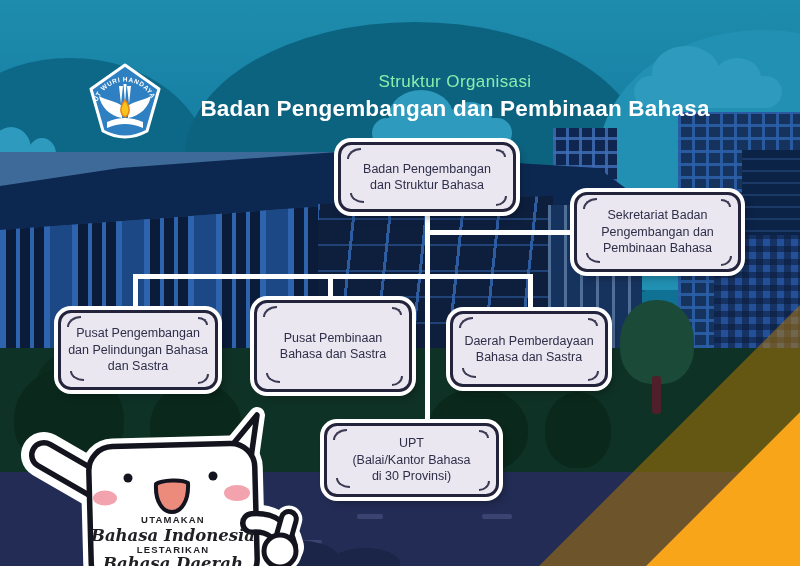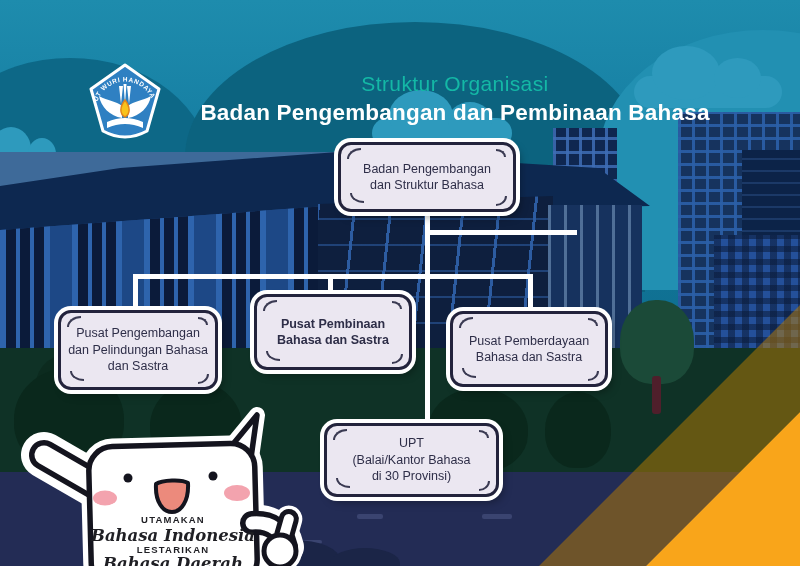--- a/index.html
+++ b/index.html
@@ -85,21 +85,21 @@
   .obox::before{content:"";position:absolute;top:3px;left:6px;width:12px;height:9px;
     border-top:2px solid #3A3A52;border-left:2px solid #3A3A52;border-top-left-radius:100%;}
   .obox::after{content:"";position:absolute;bottom:3px;right:6px;width:9px;height:8px;
     border-bottom:2px solid #3A3A52;border-right:2px solid #3A3A52;border-bottom-right-radius:100%;}
   .obox .txt::before{content:"";position:absolute;right:7px;top:4px;width:8px;height:6px;
     border-top:2px solid #3A3A52;border-right:2px solid #3A3A52;border-top-right-radius:100%;}
   .obox .txt::after{content:"";position:absolute;left:9px;bottom:6px;width:12px;height:8px;
     border-bottom:2px solid #3A3A52;border-left:2px solid #3A3A52;border-bottom-left-radius:100%;}
   
   .hdr{left:115px;top:72px;width:680px;text-align:center;color:#FFF;}
-  .hdr-sub{font-size:21px;font-weight:400;color:#14b8a6;letter-spacing:.4px;}
+  .hdr-sub{font-size:17px;font-weight:400;color:#86efac;letter-spacing:.4px;}
   .hdr-main{font-size:22.5px;font-weight:800;margin-top:4px;letter-spacing:.2px;}
   
   .mtext-caps{font-family:"Liberation Sans",sans-serif;font-weight:bold;font-size:9.5px;letter-spacing:1.2px;fill:#1F1F24;}
   .mtext-script{font-family:"DejaVu Serif",serif;font-style:italic;font-weight:bold;font-size:16.5px;fill:#1F1F24;}
   .logo-arc{font-family:"Liberation Sans",sans-serif;font-size:6.5px;letter-spacing:.6px;fill:#FFFFFF;font-weight:bold;}
 </style>
 </head>
 <body>
 
 <div class="stage">
@@ -147,31 +147,36 @@
   <div class="abs cline" style="left:427px;top:230px;width:150px;height:5px;"></div>
   <div class="abs cline" style="left:133px;top:274px;width:400px;height:5px;"></div>
   <div class="abs cline" style="left:133px;top:274px;width:5px;height:42px;"></div>
   <div class="abs cline" style="left:328px;top:274px;width:5px;height:42px;"></div>
   <div class="abs cline" style="left:528px;top:274px;width:5px;height:42px;"></div>
 
   <div class="abs obox" style="left:338px;top:142px;width:178px;height:70px;">
     <span class="txt">Badan Pengembangan
 dan Struktur Bahasa</span>
   </div>
+  <div class="abs obox" style="left:574px;top:192px;width:167px;height:80px;">
+    <span class="txt">Sekretariat Badan
+Pengembangan dan
+Pembinaan Bahasa</span>
+  </div>
   <div class="abs obox" style="left:58px;top:310px;width:160px;height:80px;">
     <span class="txt">Pusat Pengembangan
 dan Pelindungan Bahasa
 dan Sastra</span>
   </div>
-  <div class="abs obox" style="left:254px;top:294px;width:158px;height:76px;font-weight:bold;">
+  <div class="abs obox" style="left:254px;top:300px;width:158px;height:92px;">
     <span class="txt">Pusat Pembinaan
 Bahasa dan Sastra</span>
   </div>
   <div class="abs obox" style="left:450px;top:311px;width:158px;height:76px;">
-    <span class="txt">Pusat Pemberdayaan
+    <span class="txt">Daerah Pemberdayaan
 Bahasa dan Sastra</span>
   </div>
   <div class="abs obox" style="left:324px;top:423px;width:175px;height:74px;">
     <span class="txt">UPT
 (Balai/Kantor Bahasa
 di 30 Provinsi)</span>
   </div>
 
   <div class="abs hdr">
     <div class="hdr-sub">Struktur Organisasi</div>

